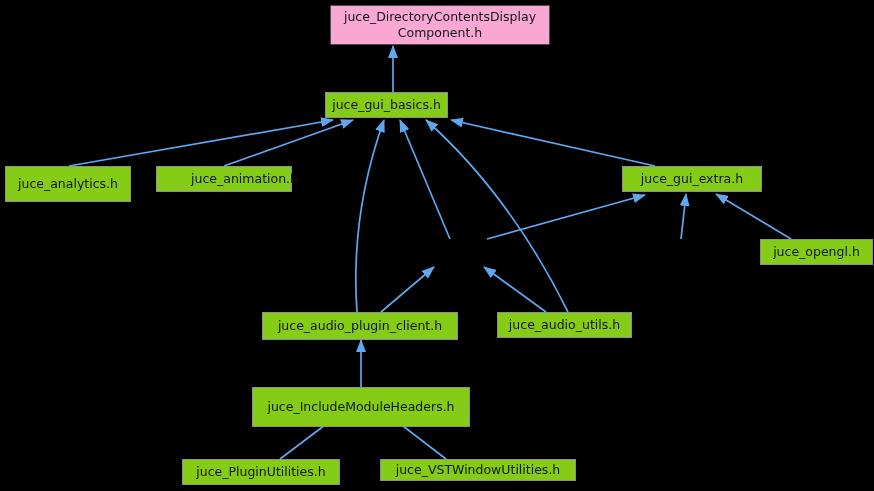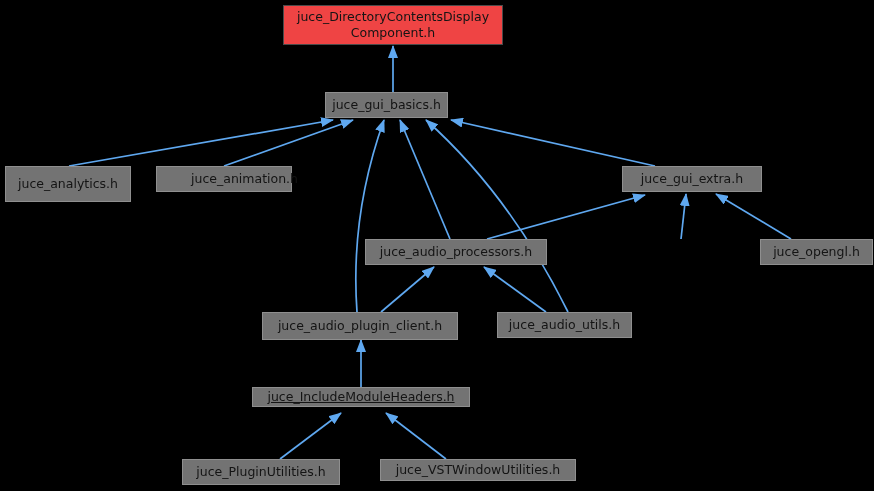--- a/index.html
+++ b/index.html
@@ -31,21 +31,21 @@
     text-align: center;
     font-size: 12.5px;
     line-height: 16px;
     white-space: pre-line;
     cursor: pointer;
   }
   .node.highlight {
     cursor: default;
   }
 </style>
-<style>body{background:#000000;}.node{background:#737373;border:1.5px solid #8F8F8F;color:#141414;}.node.highlight{background:#ef4444;border-color:#4A4A4A;}#edges path.edge{stroke:#5FA8F0;fill:none;stroke-width:1.7;}#arrow path{fill:#5FA8F0;}</style></head>
+<style>body{background:#000000;}.node{background:#84cc16;border:1.5px solid #8F8F8F;color:#141414;}.node.highlight{background:#f9a8d4;border-color:#4A4A4A;margin-left:47px;}#edges path.edge{stroke:#5FA8F0;fill:none;stroke-width:1.7;}#arrow path{fill:#5FA8F0;}</style></head>
 <body>
 
 <div id="graph">
   <svg id="edges" width="874" height="491" viewBox="0 0 874 491">
     <defs>
       <marker id="arrow" viewBox="0 0 13 10" refX="12" refY="5" markerWidth="13" markerHeight="10" markerUnits="userSpaceOnUse" orient="auto">
         <path d="M0,0 L13,5 L0,10 z"></path>
       </marker>
     </defs>
   <path d="M393,92 L393,46" class="edge" marker-end="url(#arrow)"></path>
@@ -63,20 +63,19 @@
       <path d="M361,387 L361,340" class="edge" marker-end="url(#arrow)"></path>
       <path d="M280,459 L341,413" class="edge" marker-end="url(#arrow)"></path>
       <path d="M446,459 L386,413" class="edge" marker-end="url(#arrow)"></path>
     </svg>
 <div class="node highlight" style="left: 283px; top: 5px; width: 220px; height: 40px;">juce_DirectoryContentsDisplay
 Component.h</div>
     <div class="node" style="left: 325px; top: 92px; width: 123px; height: 26px;">juce_gui_basics.h</div>
     <div class="node" style="left: 5px; top: 166px; width: 126px; height: 36px;">juce_analytics.h</div>
     <div class="node" style="left: 156px; top: 166px; width: 136px; height: 26px; padding-left: 41px;">juce_animation.h</div>
     <div class="node" style="left: 622px; top: 166px; width: 140px; height: 26px;">juce_gui_extra.h</div>
-    <div class="node" style="left: 365px; top: 239px; width: 182px; height: 26px;">juce_audio_processors.h</div>
     <div class="node" style="left: 760px; top: 239px; width: 113px; height: 26px;">juce_opengl.h</div>
     <div class="node" style="left: 262px; top: 312px; width: 196px; height: 28px;">juce_audio_plugin_client.h</div>
     <div class="node" style="left: 497px; top: 312px; width: 135px; height: 26px; text-align: center;">juce_audio_utils.h</div>
-    <div class="node" style="left: 252px; top: 387px; width: 218px; height: 20px; text-decoration: underline;">juce_IncludeModuleHeaders.h</div>
+    <div class="node" style="left: 252px; top: 387px; width: 218px; height: 40px;">juce_IncludeModuleHeaders.h</div>
     <div class="node" style="left: 182px; top: 459px; width: 158px; height: 26px;">juce_PluginUtilities.h</div>
     <div class="node" style="left: 380px; top: 459px; width: 196px; height: 22px;">juce_VSTWindowUtilities.h</div>
   </div>
 
 </body></html>

